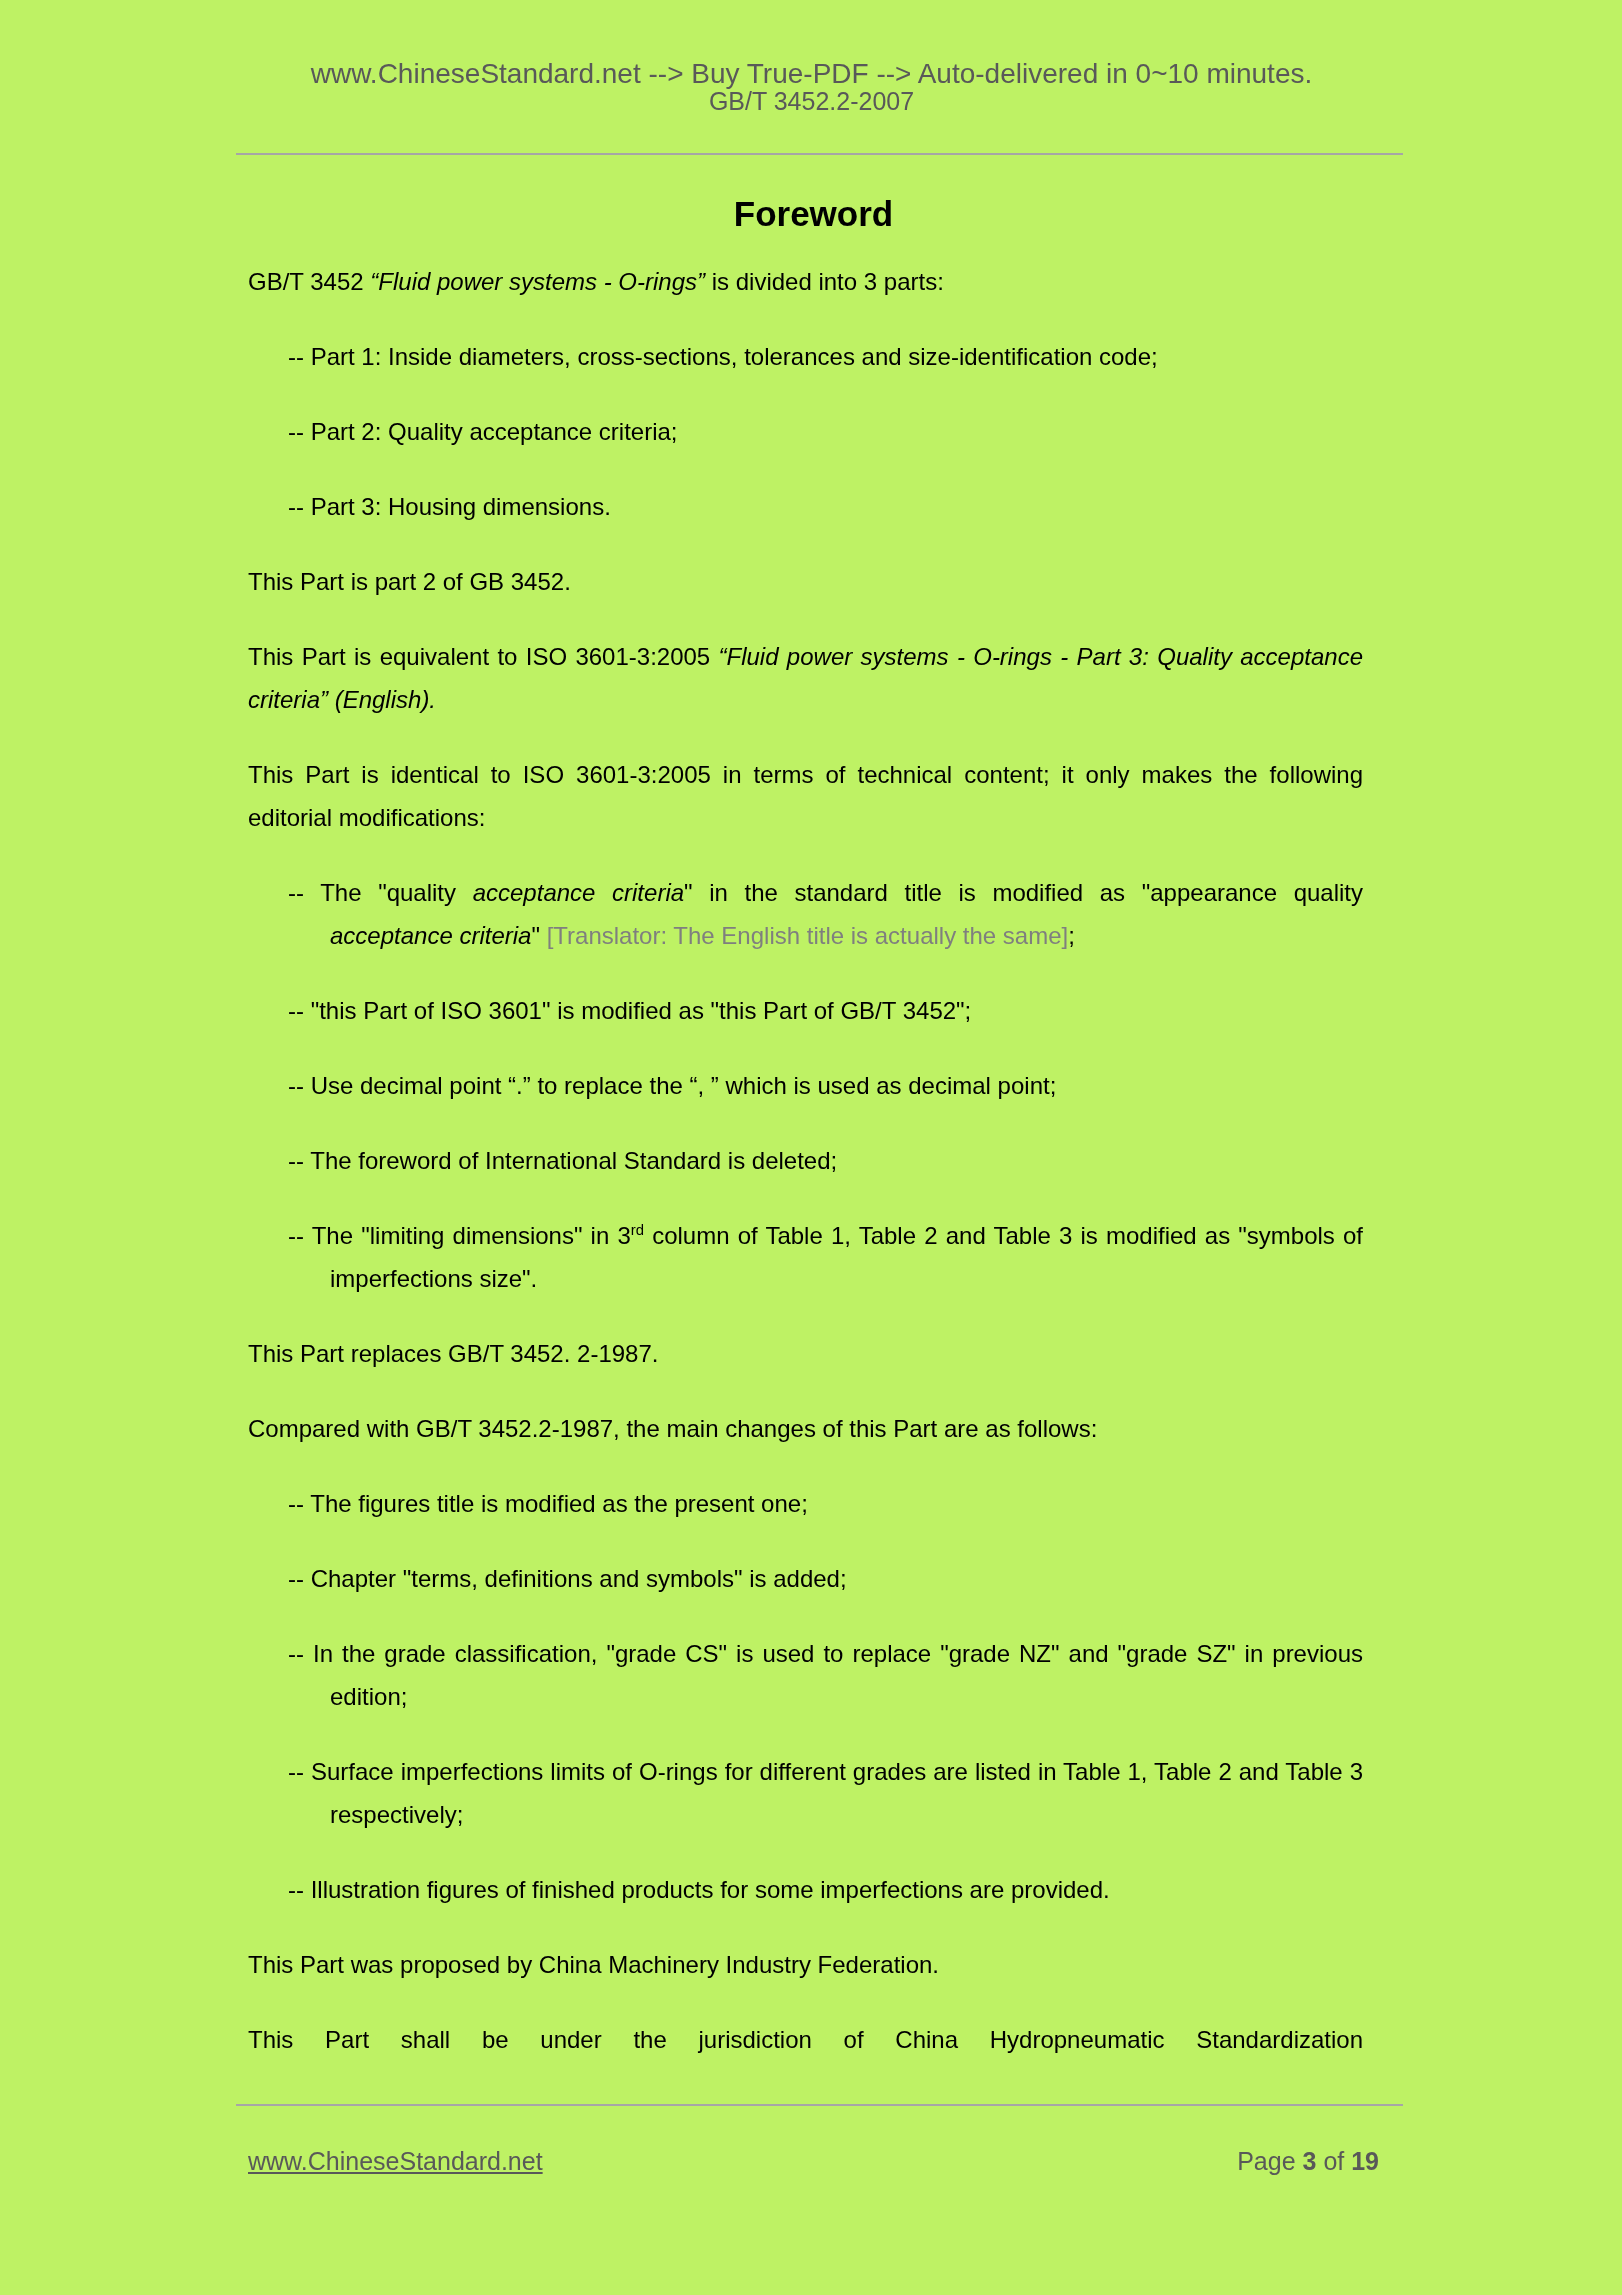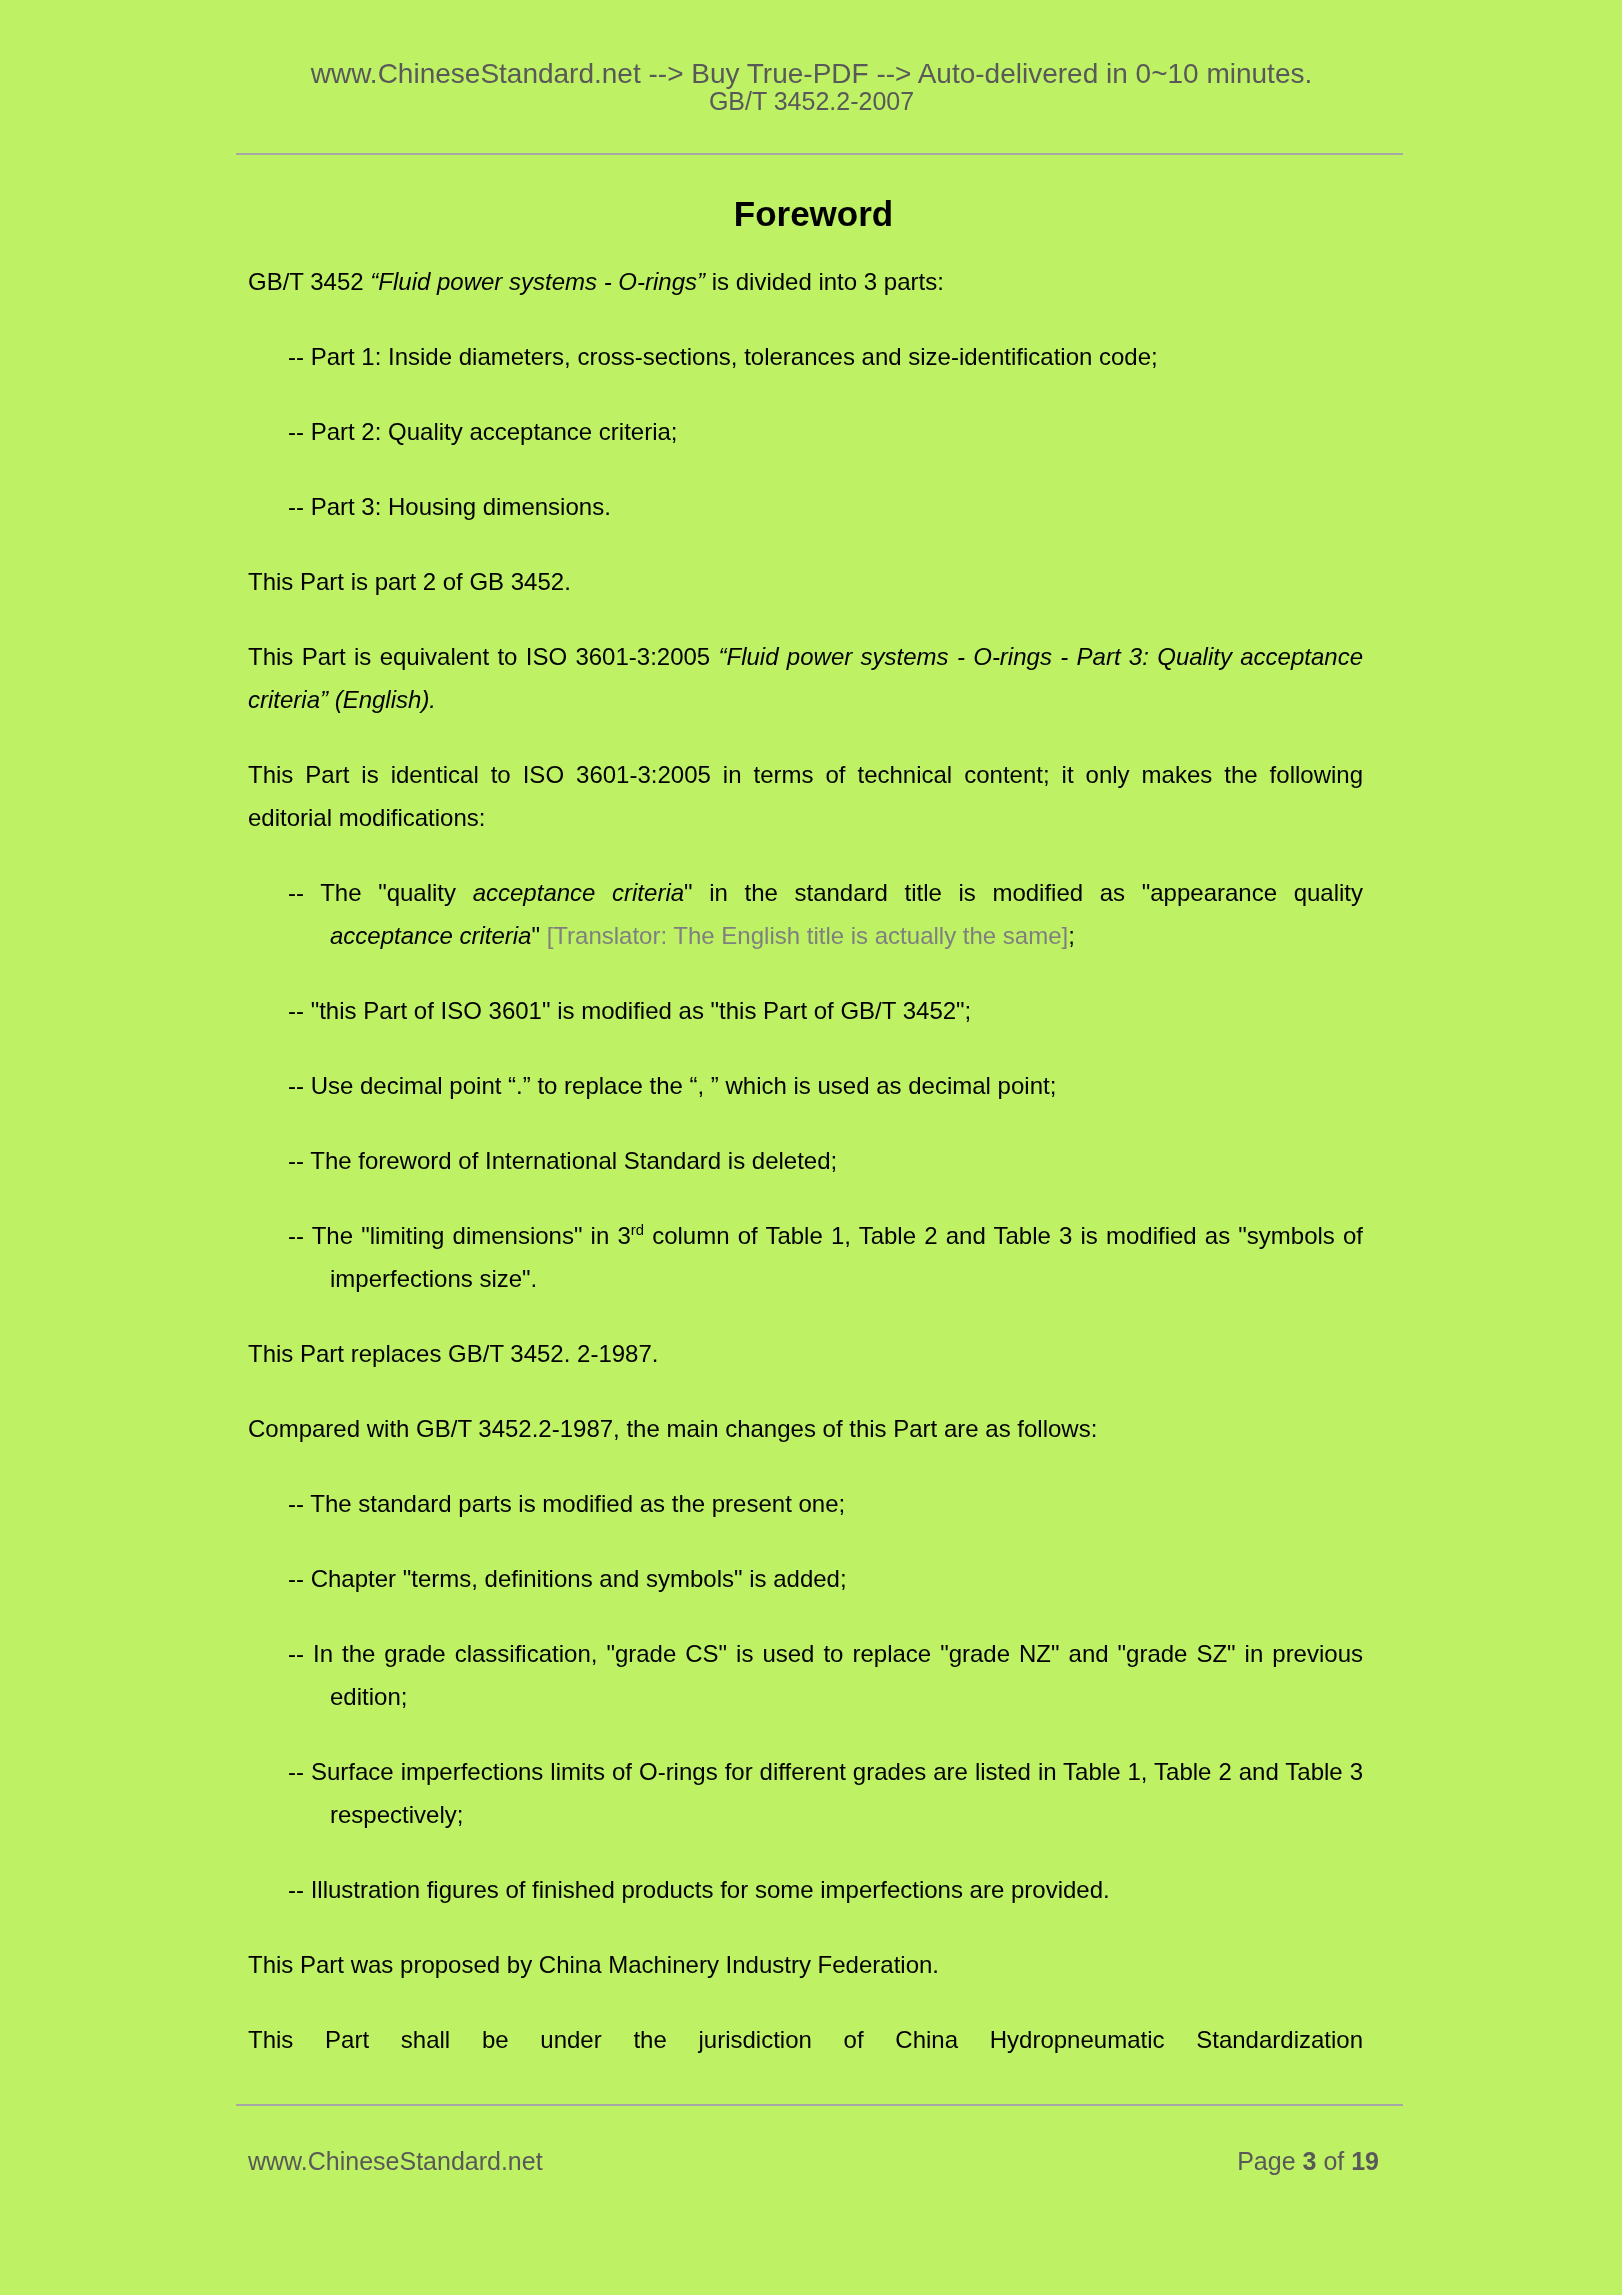--- a/index.html
+++ b/index.html
@@ -70,20 +70,21 @@
     width: 1131px;
     display: flex;
     justify-content: space-between;
     align-items: baseline;
     font-size: 25px;
     line-height: 33px;
     color: #595959;
   }
   .site-link {
     color: #595959;
+    text-decoration: underline;
     cursor: pointer;
   }
   .b { font-weight: bold; }
 </style>
 </head>
 <body>
 
 <div class="page">
 
   <div class="hdr">
@@ -103,21 +104,21 @@
         <div class="blk p"><span>This Part is part 2 of GB 3452.</span></div>
         <div class="blk p"><span>This Part is equivalent to ISO 3601-3:2005 </span><span class="seg-i">“Fluid power systems - O-rings - Part 3: Quality acceptance criteria” (English).</span></div>
         <div class="blk p"><span>This Part is identical to ISO 3601-3:2005 in terms of technical content; it only makes the following editorial modifications:</span></div>
         <div class="blk li"><span>-- The "quality </span><span class="seg-i">acceptance criteria</span><span>" in the standard title is modified as "appearance quality </span><span class="seg-i">acceptance criteria</span><span>" </span><span class="seg-gray">[Translator: The English title is actually the same]</span><span>;</span></div>
         <div class="blk li"><span>-- "this Part of ISO 3601" is modified as "this Part of GB/T 3452";</span></div>
         <div class="blk li"><span>-- Use decimal point “.” to replace the “, ” which is used as decimal point;</span></div>
         <div class="blk li"><span>-- The foreword of International Standard is deleted;</span></div>
         <div class="blk li"><span>-- The "limiting dimensions" in 3</span><sup>rd</sup><span> column of Table 1, Table 2 and Table 3 is modified as "symbols of imperfections size".</span></div>
         <div class="blk p"><span>This Part replaces GB/T 3452. 2-1987.</span></div>
         <div class="blk p"><span>Compared with GB/T 3452.2-1987, the main changes of this Part are as follows:</span></div>
-        <div class="blk li"><span>-- The standard parts is modified as the present one;</span></div>
+        <div class="blk li"><span>-- The figures title is modified as the present one;</span></div>
         <div class="blk li"><span>-- Chapter "terms, definitions and symbols" is added;</span></div>
         <div class="blk li"><span>-- In the grade classification, "grade CS" is used to replace "grade NZ" and "grade SZ" in previous edition;</span></div>
         <div class="blk li"><span>-- Surface imperfections limits of O-rings for different grades are listed in Table 1, Table 2 and Table 3 respectively;</span></div>
         <div class="blk li"><span>-- Illustration figures of finished products for some imperfections are provided.</span></div>
         <div class="blk p"><span>This Part was proposed by China Machinery Industry Federation.</span></div>
         <div class="blk p justify-last"><span>This Part shall be under the jurisdiction of China Hydropneumatic Standardization</span></div>
       </div>
   </div>
 
   <div class="rule rule-bottom"></div>

